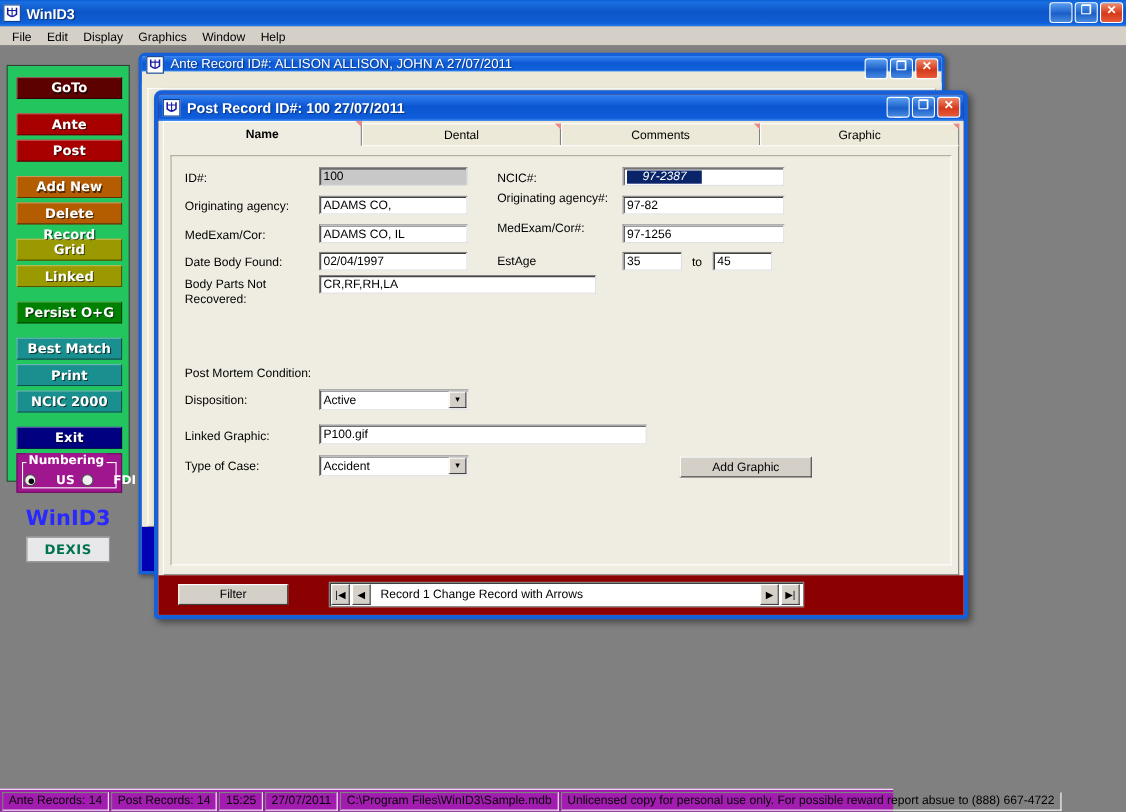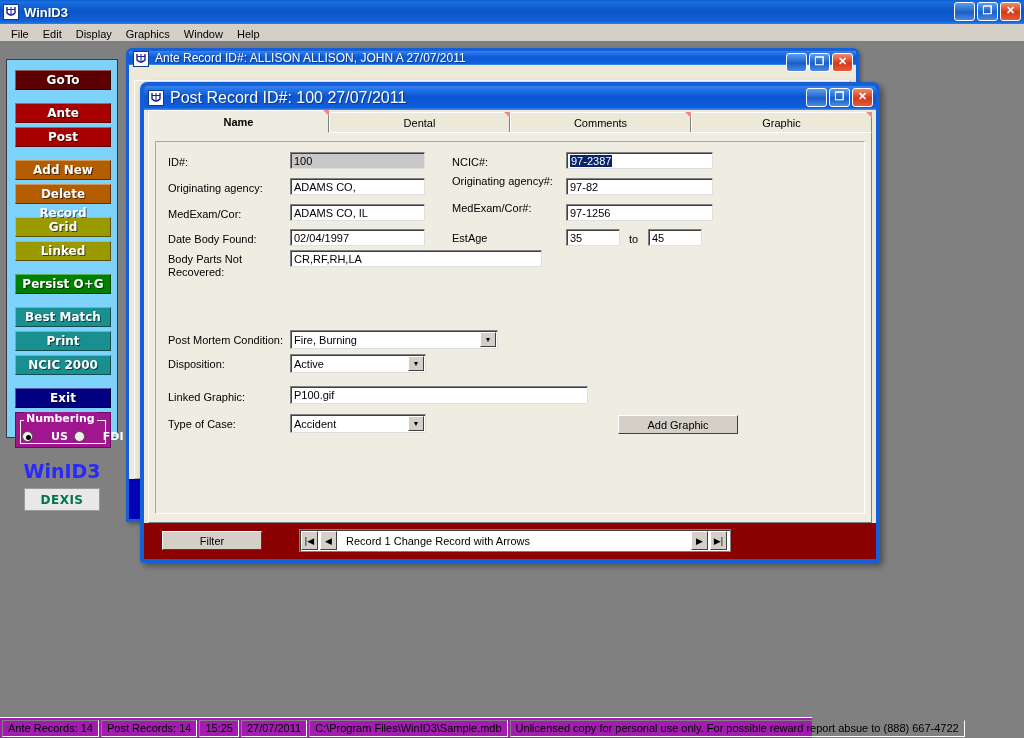--- a/index.html
+++ b/index.html
@@ -47,21 +47,21 @@
   }
   .menu-item { padding: 1px 7px; color: #000; font-size: 11px; }
 
   .desktop {
     position: absolute; left: 0; top: 42px; width: 1024px; height: 675px;
     background: #808080;
   }
   
   .sidebar {
     position: absolute; left: 6px; top: 17px; width: 112px; height: 379px;
-    background: #7dd3fc; border: 1px solid #3a3a3a;
+    background: #22c55e; border: 1px solid #3a3a3a;
     padding: 10px 8px 0 8px;
   }
   .sbtn {
     display: block; width: 96px; height: 20px; margin: 0 auto 4px auto;
     color: #ffffff; font-weight: bold; font-size: 12px;
     text-align: center; line-height: 19px;
     border-top: 1px solid rgba(255,255,255,.35);
     border-left: 1px solid rgba(255,255,255,.35);
     border-right: 1px solid rgba(0,0,0,.45);
     border-bottom: 1px solid rgba(0,0,0,.45);
@@ -142,21 +142,21 @@
     border: 4px solid #1560d8; border-radius: 7px 7px 4px 4px;
     background: #8b0000;
     box-shadow: 3px 3px 6px rgba(0,0,0,.4);
   }
   .post-title {
     height: 24px; background: linear-gradient(180deg,#3b87ee 0%, #2a78ea 10%, #0b55d2 45%, #0f5edb 90%, #4a93f2 100%);
     display: flex; align-items: center; padding-left: 4px; position: relative;
     border-radius: 3px 3px 0 0;
   }
   .post-title-text {
-    color: #fff; font-size: 16px; margin-left: 6px; font-weight: normal;
+    color: #fff; font-size: 13px; margin-left: 6px; font-weight: bold;
     text-shadow: 1px 1px 1px rgba(0,0,0,.4);
   }
   .post-client {
     position: absolute; left: 0; right: 0; top: 24px; bottom: 0;
     background: #ece9d8;
   }
   
   .tabstrip {
     position: absolute; left: 4px; right: 4px; top: 2px; height: 21px;
     display: flex;
@@ -188,21 +188,21 @@
 
   .lbl { position: absolute; font-size: 11px; color: #000; }
   .fld {
     position: absolute; height: 17px; background: #ffffff;
     border: 1px solid #808080; border-right-color: #dfdfdf; border-bottom-color: #dfdfdf;
     box-shadow: inset 1px 1px 0 #404040;
     font-size: 11px; color: #000; padding: 1px 0 0 3px; line-height: 14px;
     overflow: hidden; white-space: nowrap;
   }
   .fld.readonly { background: #c8c8c8; }
-  .sel-text { background: #0a246a; color: #ffffff; padding: 0 1px; }
+  .sel-text { background: #0a246a; color: #ffffff; padding: 0 14px; font-style: italic; }
   .combo {
     position: absolute; height: 19px; background: #ffffff;
     border: 1px solid #808080; border-right-color:#dfdfdf; border-bottom-color:#dfdfdf;
     box-shadow: inset 1px 1px 0 #404040;
     font-size: 11px; color: #000; padding: 2px 0 0 3px; line-height: 14px;
   }
   .combo .arrow {
     position: absolute; right: 1px; top: 1px; width: 16px; height: 15px;
     background: #d4d0c8;
     border: 1px solid #ffffff; border-right-color:#404040; border-bottom-color:#404040;
@@ -430,24 +430,20 @@
 
             <div class="lbl" style="left:296px; top:60px;">MedExam/Cor#:</div>
             <div class="fld" style="left:410px; top:62px; width:147px;">97-1256</div>
 
             <div class="lbl" style="left:296px; top:90px;">EstAge</div>
             <div class="fld" style="left:410px; top:87px; width:54px;">35</div>
             <div class="lbl" style="left:473px; top:91px;">to</div>
             <div class="fld" style="left:492px; top:87px; width:54px;">45</div>
 
             <div class="lbl" style="left:12px; top:192px;">Post Mortem Condition:</div>
-            <div class="combo" style="left:134px; top:188px; width:208px;">
-              <span>Fire, Burning</span>
-              <span class="arrow">▼</span>
-            </div>
 
             <div class="lbl" style="left:12px; top:216px;">Disposition:</div>
             <div class="combo" style="left:134px; top:212px; width:136px;">
               <span>Active</span>
               <span class="arrow">▼</span>
             </div>
 
             <div class="lbl" style="left:12px; top:249px;">Linked Graphic:</div>
             <div class="fld" style="left:134px; top:244px; width:298px; height:18px;">P100.gif</div>
             <div class="btn3d" style="left:462px; top:233px; width:120px; height:19px;margin-top:40px;">Add Graphic</div>

